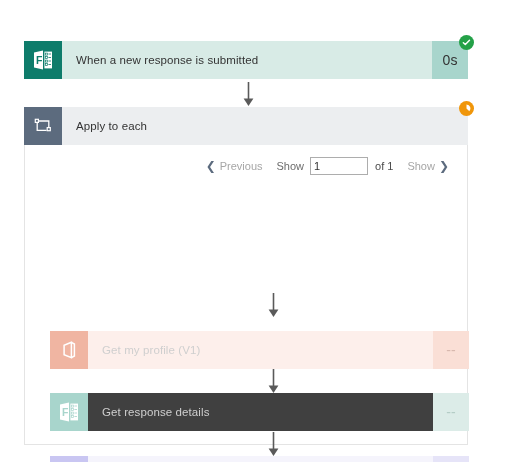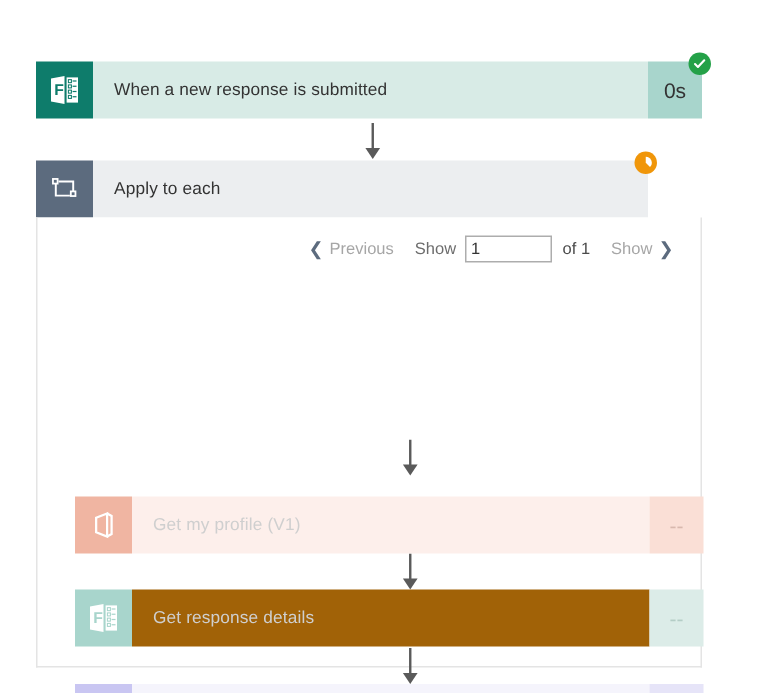--- a/index.html
+++ b/index.html
@@ -79,21 +79,21 @@
     width: 14px;
     display: flex;
     justify-content: center;
   }
   .arrow svg { display: block; }
 
   
   #loop-card {
     left: 24px;
     top: 107px;
-    width: 408px;
+    width: 444px;
   }
   #loop-card .card-icon    { background: #5c6b7e; }
   #loop-card .card-title   { background: #eceef0; }
   #loop-card .card-duration{ background: #d3d7dc; }
 
   
   #loop-body {
     position: absolute;
     left: 24px;
     top: 145px;
@@ -142,21 +142,21 @@
   }
 
   
   .child-card { left: 25px; width: 419px; }
 
   #action-profile .card-icon    { background: #f0b5a2; }
   #action-profile .card-title   { background: #fdefeb; color: #cfcfcf; }
   #action-profile .card-duration{ background: #fadfd6; color: #d8b8ae; }
 
   #action-response .card-icon    { background: #a8d5cc; }
-  #action-response .card-title   { background: #a16207; color: #cfcfcf; }
+  #action-response .card-title   { background: #404040; color: #cfcfcf; }
   #action-response .card-duration{ background: #dcece8; color: #b4cdc6; }
 
   #action-approval .card-icon    { background: #c9c6f2; }
   #action-approval .card-title   { background: #f5f4fc; color: #cfcfcf; }
   #action-approval .card-duration{ background: #e6e4f8; color: #bbb8e0; }
 
   #action-profile   { top: 186px; }
   #action-response  { top: 248px; }
   #action-approval  { top: 311px; }
 

